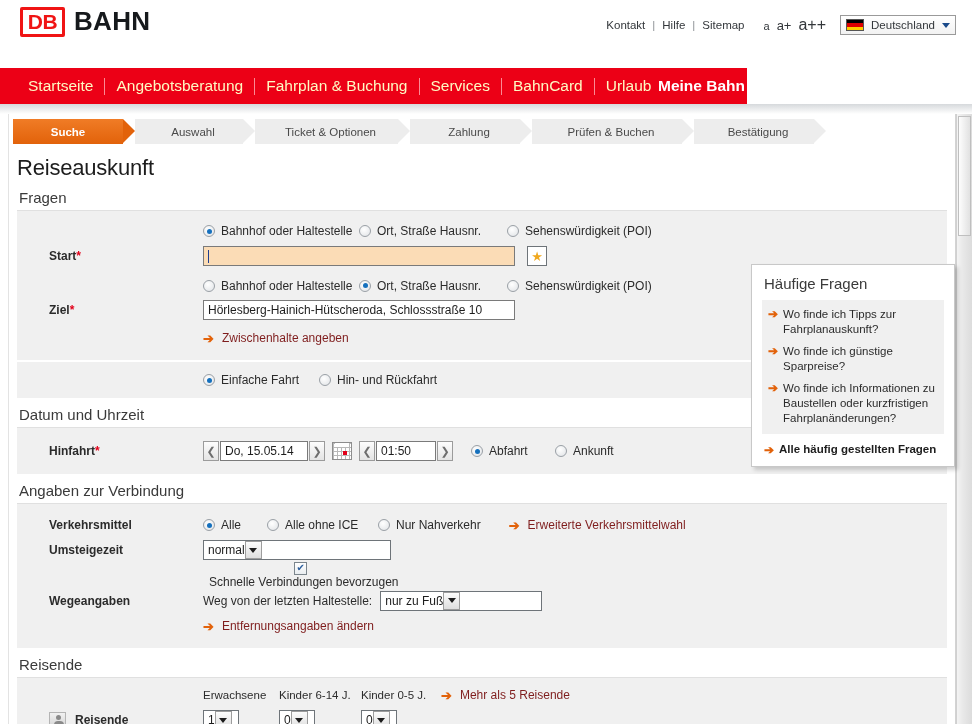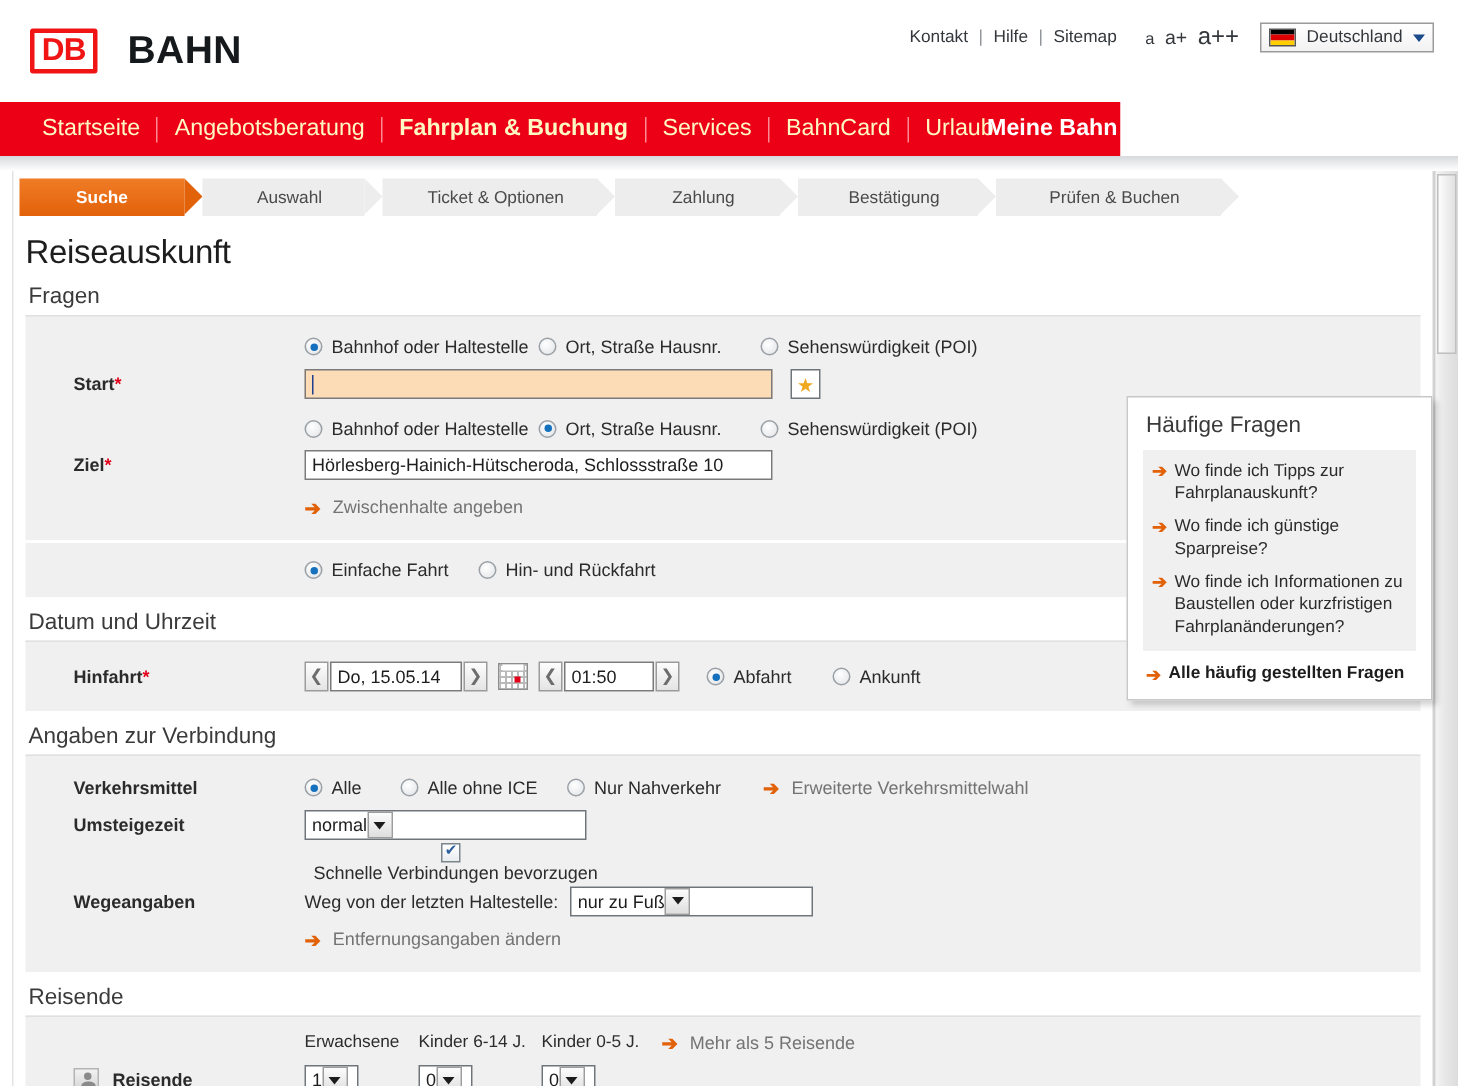--- a/index.html
+++ b/index.html
@@ -13,22 +13,22 @@
     overflow: hidden;
   }
 
   
   .header {
     position: relative;
     height: 68px;
     background: #fff;
   }
   .logo-wrap {
-    position: absolute; left: 20px; top: 18px;
-    display: flex; align-items: center; gap: 20px;
+    position: absolute; left: 20px; top: 6px;
+    display: flex; align-items: center; gap: 9px;
   }
   .db-mark {
     width: 45px; height: 30px;
     border: 3px solid #f01414;
     border-radius: 2px;
     display: flex; align-items: center; justify-content: center;
     background: #fff;
   }
   .db-mark span {
     font-family: "Liberation Sans", sans-serif;
@@ -82,21 +82,21 @@
     background: #ec0016;
     display: flex; align-items: center;
     padding-left: 17px;
   }
   .mainnav-right-fill {
     position: absolute; left: 747px; top: 0; width: 225px; height: 36px; background: #fff;
   }
   .nav-item {
     color: #fef9c3; font-size: 15.5px; padding: 0 11px; cursor: pointer; white-space: nowrap;
   }
-  .nav-item.active { font-weight: bold; }
+  .nav-item.active { font-weight: normal; }
   .nav-div { width: 1px; height: 17px; background: #fb8a94; }
   .nav-right {
     position: absolute; right: 227px; top: 50%; transform: translateY(-50%);
     color: #fff; font-size: 15.5px; font-weight: bold; cursor: pointer;
   }
 
   .shadow-band {
     height: 10px;
     background: linear-gradient(#d6d9dc, #ffffff);
   }
@@ -201,21 +201,21 @@
   .star-btn {
     width: 20px; height: 20px; border: 1px solid #6e7479; background: #fff;
     display:flex; align-items:center; justify-content:center; cursor:pointer;
     margin-left: 12px; font-size: 13px; color:#f0a81e; line-height:1;
   }
 
   .arrow-link { display: flex; align-items: center; cursor: pointer; }
   .arrow-link .ar {
     color: #e2620a; font-weight: bold; font-size: 13px; margin-right: 8px; line-height:1;
   }
-  .arrow-link span.t { font-size: 12px; color: #737373; }
+  .arrow-link span.t { font-size: 12px; color: #7f1d1d; }
 
   
   .spin {
     width: 16px; height: 20px;
     border: 1px solid #9b9b9b;
     background: linear-gradient(#fdfdfd, #e4e4e4);
     display:flex;align-items:center;justify-content:center;cursor:pointer;
     color:#6d6d6d; font-size:11px; line-height:1; flex:none;
   }
   .cal-btn {
@@ -336,22 +336,22 @@
 <div class="shadow-band"></div>
 
 <div class="shell">
   <div class="content-panel">
 
     <div class="wizard">
       <div class="step active w-suche">Suche</div>
       <div class="step w-auswahl">Auswahl</div>
       <div class="step w-ticket">Ticket &amp; Optionen</div>
       <div class="step w-zahlung">Zahlung</div>
+      <div class="step w-pruefen">Prüfen &amp; Buchen</div>
       <div class="step w-bestaet">Bestätigung</div>
-      <div class="step w-pruefen">Prüfen &amp; Buchen</div>
     </div>
 
     <h1 class="page-title">Reiseauskunft</h1>
 
     <h2 class="sec-title">Fragen</h2>
 
     <div class="panel-grey" style="padding:9px 0 10px 0;">
 
       <div class="row" style="height:22px;">
         <div class="lbl"></div>

